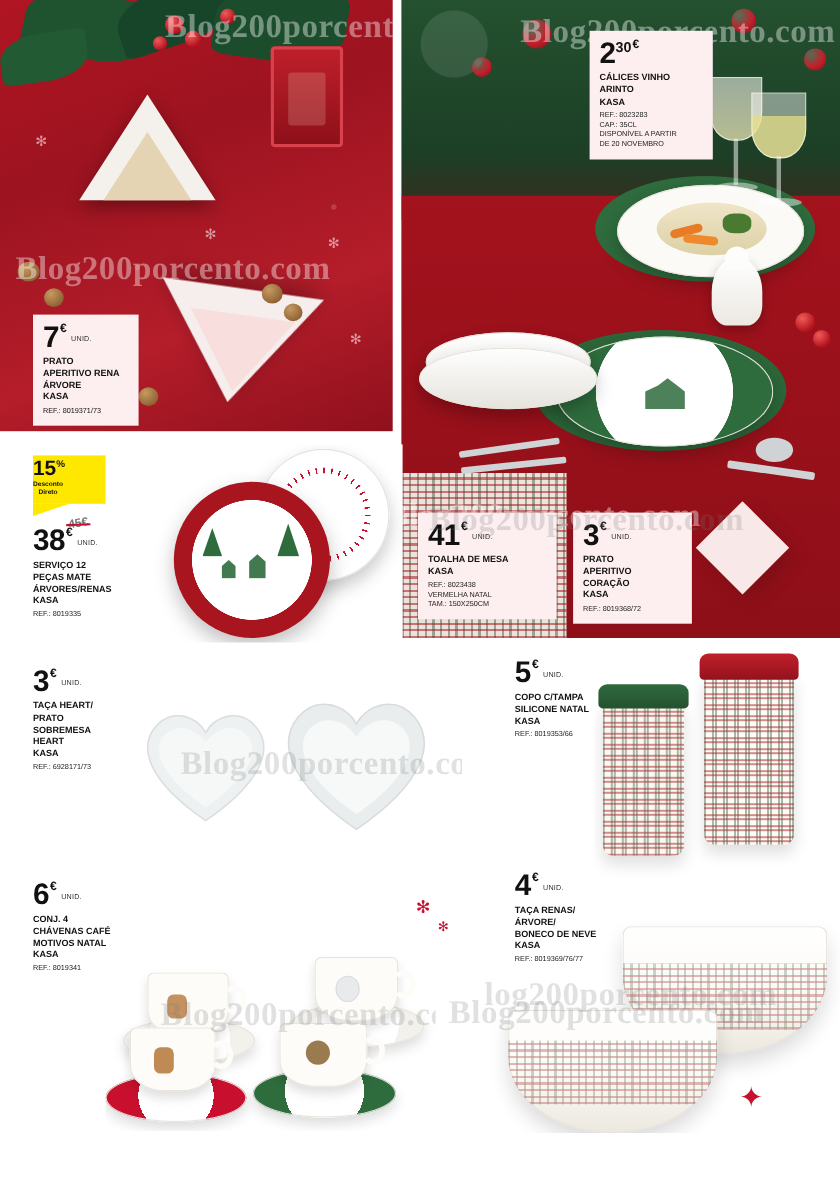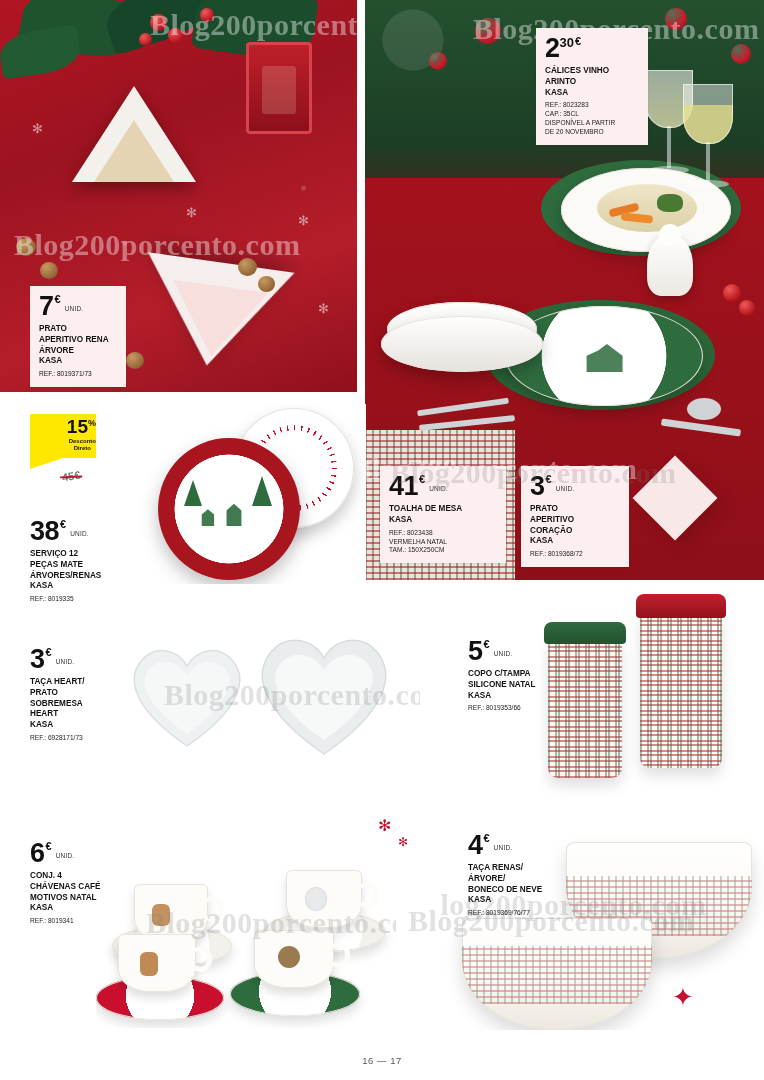--- a/index.html
+++ b/index.html
@@ -155,21 +155,21 @@
     overflow: hidden;
   }
 
   
   .price-box {
     position: absolute;
     background: #fdeff0;
     padding: 7px 9px 8px 9px;
     box-shadow: 0 1px 2px rgba(0,0,0,.08);
   }
-  .price-box.plain { background: transparent; box-shadow: none; padding: 0; margin-top: 40px; }
+  .price-box.plain { background: transparent; box-shadow: none; padding: 0; }
   .price-line {
     display: flex;
     align-items: flex-start;
     line-height: 1;
     white-space: nowrap;
   }
   .price-main {
     font-size: 27px;
     font-weight: bold;
     color: #111;
@@ -232,21 +232,21 @@
     transform: rotate(8deg);
   }
 
   
   .badge {
     position: absolute;
     width: 66px; height: 44px;
     background: #ffe800;
     display: flex;
     flex-direction: column;
-    align-items: flex-end;
+    align-items: flex-start;
     justify-content: flex-start;
     padding-top: 3px;
   }
   .badge::after {
     content: "";
     position: absolute;
     bottom: -11px; left: 0;
     width: 0; height: 0;
     border-left: 33px solid #ffe800;
     border-right: 33px solid transparent;
@@ -641,14 +641,13 @@
     <div class="desc">TAÇA RENAS/
 ÁRVORE/
 BONECO DE NEVE
 KASA</div>
     <div class="ref">REF.: 8019369/76/77</div>
   </div>
 
   <div class="wm dark" style="left:390px; top:456px;">Blog200porcento.com</div>
   <div class="wm dark" style="left:408px; top:904px;">Blog200porcento.com</div>
 
-  <div class="footer">16 — 17</div>
 </div>
 
 </body></html>

